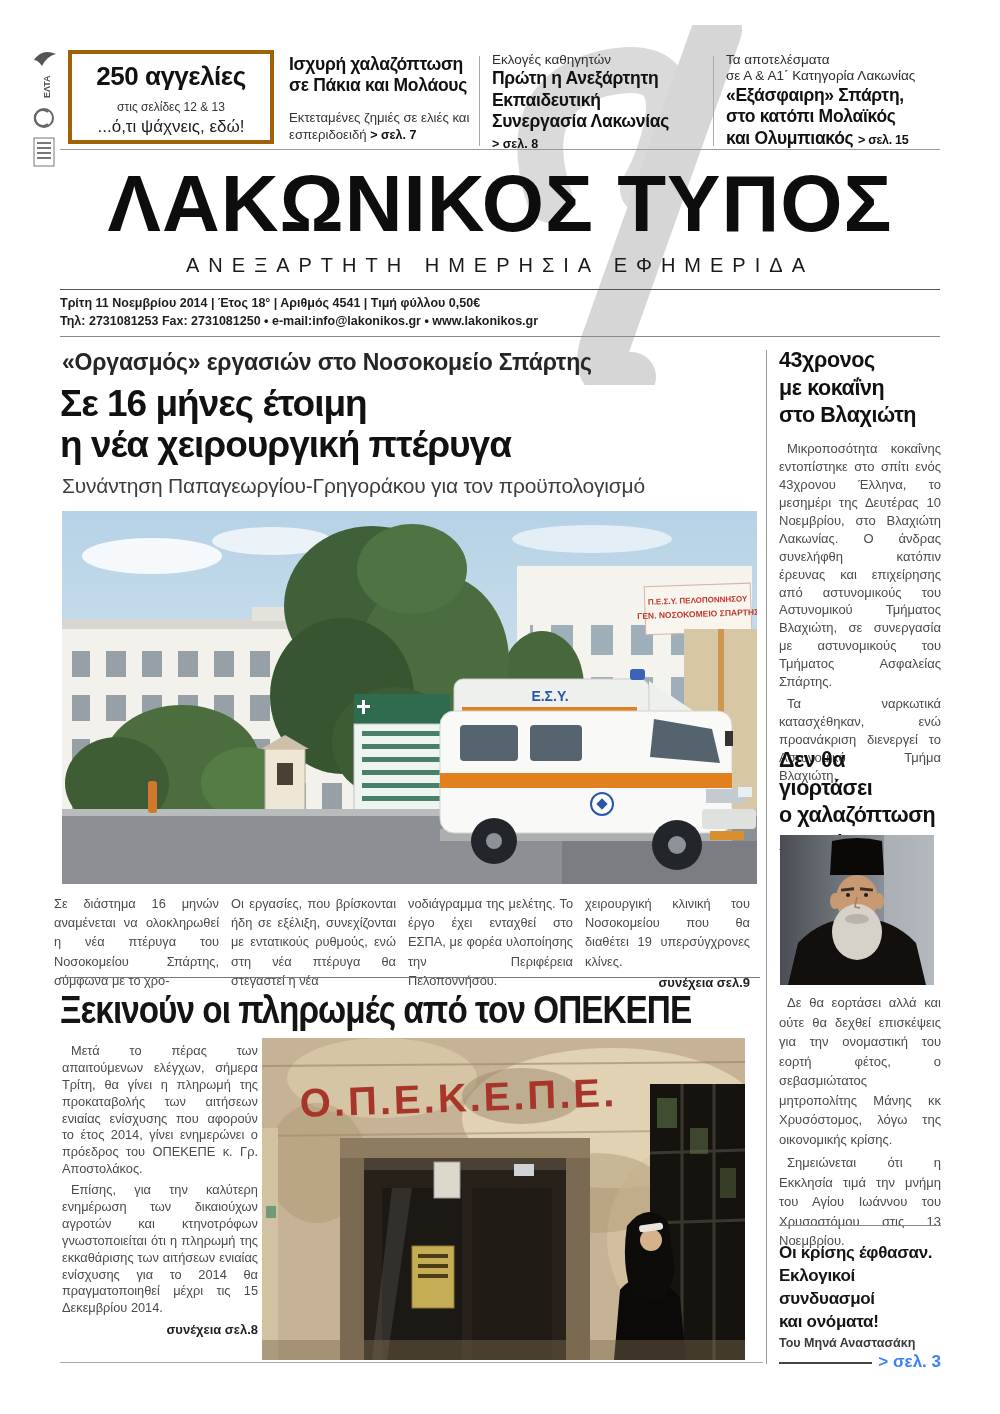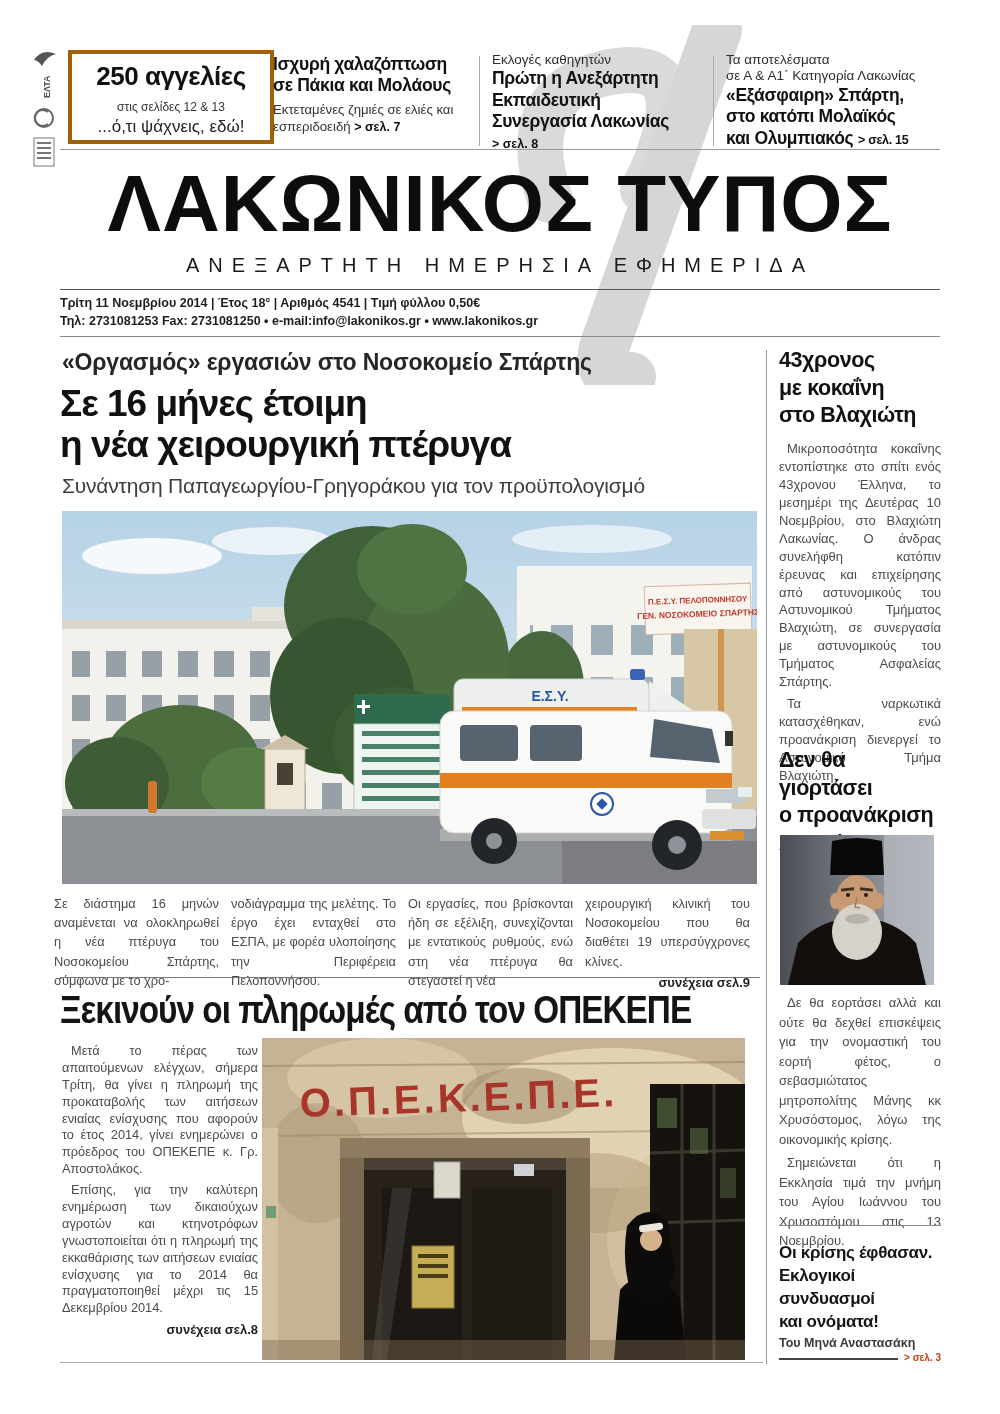--- a/index.html
+++ b/index.html
@@ -12,21 +12,21 @@
   
   .postal{left:30px;top:46px;width:30px;height:130px;}
   
   .ads-box{left:68px;top:50px;width:198px;height:86px;border:4px solid #a16207;text-align:center;background:#fff;}
   .ads-title{font-size:26px;font-weight:bold;margin-top:7px;letter-spacing:-0.5px;color:#111;}
   .ads-sub{font-size:12px;color:#333;margin-top:8px;}
   .ads-tag{font-size:17px;font-weight:500;color:#222;margin-top:3px;}
   .teaser{line-height:1.22;}
   .t-head{font-size:17.5px;font-weight:bold;color:#111;letter-spacing:-0.3px;}
   .t-kicker{font-size:13.5px;color:#2e2e2e;}
-  .t-sub{font-size:13.2px;color:#333;margin-top:4px;line-height:1.3;}
+  .t-sub{font-size:13.2px;color:#333;margin-top:12px;line-height:1.3;}
   .t-ref{font-size:12.5px;font-weight:bold;color:#111;}
   .vdiv{width:1px;background:#aaa;}
   .hrule{height:1px;background:#999;}
   
   .masthead{left:60px;top:163px;width:880px;text-align:center;}
   .mast-title{font-family:Liberation Sans, sans-serif;font-weight:bold;font-size:80px;line-height:1.02;
               letter-spacing:1px;color:#0d0d0d;white-space:nowrap;}
   .mast-sub{font-size:20px;letter-spacing:9px;color:#1a1a1a;margin-top:9px;}
   .dateline{left:60px;top:294px;width:880px;text-align:left;font-weight:bold;font-size:12.5px;
             color:#1d1d1d;line-height:1.45;}
@@ -54,21 +54,21 @@
   .sb-title{font-size:21.5px;font-weight:bold;color:#111;line-height:1.28;letter-spacing:-0.4px;}
   .sb-body{font-size:13px;line-height:1.38;color:#4b4b4b;text-align:justify;}
   .sb-body p{margin:0 0 4px 0;text-indent:8px;}
   .sb-body.loose{line-height:1.5;}
   .sb-photo{left:780px;top:835px;width:154px;height:150px;background:#777;}
   .sb-rule{left:779px;top:1225px;width:162px;background:#888;}
   .promo-title{font-size:17px;font-weight:bold;color:#151515;line-height:1.35;letter-spacing:-0.3px;}
   .byline{left:779px;top:1336px;width:162px;font-size:12.5px;font-weight:bold;color:#3a3a3a;}
   .pageref-row{left:779px;top:1352px;width:162px;display:flex;align-items:center;gap:6px;}
   .pageref-row .dash{flex:1;border-top:2px solid #444;margin-top:2px;}
-  .pageref-row b{font-size:10px;color:#c2410c;white-space:nowrap;}
+  .pageref-row b{font-size:17px;color:#3b82f6;white-space:nowrap;}
 </style>
 </head>
 <body>
 
 <div class="page">
 
   <svg class="abs watermark" style="left:455px;top:25px;" width="350" height="360" viewBox="0 0 350 360">
     <path d="M95,175 Q60,70 150,48 Q225,32 212,100 Q206,132 188,165" fill="none" stroke="#dadada" stroke-width="46" stroke-linecap="round"></path>
     <path d="M262,5 L150,320 Q138,356 176,352" fill="none" stroke="#d6d6d6" stroke-width="50" stroke-linecap="round"></path>
   </svg>
@@ -84,21 +84,21 @@
     <rect x="7" y="106" width="14" height="2" fill="#777"></rect>
       <rect x="7" y="111" width="14" height="2" fill="#777"></rect>
   </svg>
 
   <div class="abs z1 ads-box">
     <div class="ads-title">250 αγγελίες</div>
     <div class="ads-sub">στις σελίδες 12 &amp; 13</div>
     <div class="ads-tag">...ό,τι ψάχνεις, εδώ!</div>
   </div>
 
-  <div class="abs z1 teaser" style="left:273px;top:54px;width:196px;">
+  <div class="abs z1 teaser" style="left:289px;top:54px;width:196px;">
     <div class="t-head">Ισχυρή χαλαζόπτωση</div>
     <div class="t-head">σε Πάκια και Μολάους</div>
     <div class="t-sub">
       <span>Εκτεταμένες ζημιές σε ελιές και εσπεριδοειδή</span>
       <b class="t-ref">&gt; σελ. 7</b>
     </div>
   </div>
 
   <div class="abs z1 vdiv" style="left:479px;top:56px;height:90px;"></div>
 
@@ -242,22 +242,22 @@
       <rect x="640" y="298" width="54" height="20" rx="4" fill="#dfe1df"></rect>
       <rect x="644" y="278" width="40" height="14" fill="#c3cad0"></rect>
       <rect x="676" y="276" width="14" height="10" fill="#e8eef2"></rect>
       <rect x="648" y="320" width="34" height="9" fill="#d98f2e"></rect>
       <rect x="663" y="220" width="8" height="15" fill="#333"></rect>
     </g>
   </svg>
 
   <div class="abs z1 intro-cols">
     <div class="icol">Σε διάστημα 16 μηνών αναμένεται να ολοκληρωθεί η νέα πτέρυγα του Νοσοκομείου Σπάρτης, σύμφωνα με το χρο-</div>
+    <div class="icol">Οι εργασίες, που βρίσκονται ήδη σε εξέλιξη, συνεχίζονται με εντατικούς ρυθμούς, ενώ στη νέα πτέρυγα θα στεγαστεί η νέα</div>
     <div class="icol">νοδιάγραμμα της μελέτης. Το έργο έχει ενταχθεί στο ΕΣΠΑ, με φορέα υλοποίησης την Περιφέρεια Πελοποννήσου.</div>
-    <div class="icol">Οι εργασίες, που βρίσκονται ήδη σε εξέλιξη, συνεχίζονται με εντατικούς ρυθμούς, ενώ στη νέα πτέρυγα θα στεγαστεί η νέα</div>
     <div class="icol">
       <div>χειρουργική κλινική του Νοσοκομείου που θα διαθέτει 19 υπερσύγχρονες κλίνες.</div>
       <div class="cont">συνέχεια σελ.9</div>
     </div>
   </div>
 
   <div class="abs z1 hrule mid-rule" style="background:#777;"></div>
 
   <div class="abs z1 opek-head">
     <span>Ξεκινούν οι πληρωμές από τον ΟΠΕΚΕΠΕ</span>
@@ -328,21 +328,21 @@
     <div>με κοκαΐνη</div>
     <div>στο Βλαχιώτη</div>
   </div>
   <div class="abs z1 sb sb-body" style="top:440px;">
     <p>Μικροποσότητα κοκαΐνης εντοπίστηκε στο σπίτι ενός 43χρονου Έλληνα, το μεσημέρι της Δευτέρας 10 Νοεμβρίου, στο Βλαχιώτη Λακωνίας. Ο άνδρας συνελήφθη κατόπιν έρευνας και επιχείρησης από αστυνομικούς του Αστυνομικού Τμήματος Βλαχιώτη, σε συνεργασία με αστυνομικούς του Τμήματος Ασφαλείας Σπάρτης.</p>
     <p>Τα ναρκωτικά κατασχέθηκαν, ενώ προανάκριση διενεργεί το Αστυνομικό Τμήμα Βλαχιώτη.</p>
   </div>
 
   <div class="abs z1 sb sb-title" style="top:747px;">
     <div>Δεν θα γιορτάσει</div>
-    <div>ο προανάκριση</div>
+    <div>ο χαλαζόπτωση</div>
     <div>Χρυσόστομος</div>
   </div>
 
   <svg class="abs z1 sb-photo" viewBox="0 0 154 150" preserveAspectRatio="none">
     <defs>
       <linearGradient id="bpbg" x1="0" y1="0" x2="1" y2="0">
         <stop offset="0" stop-color="#4a4e54"></stop>
           <stop offset="1" stop-color="#aab0b8"></stop>
       </linearGradient>
     </defs>

